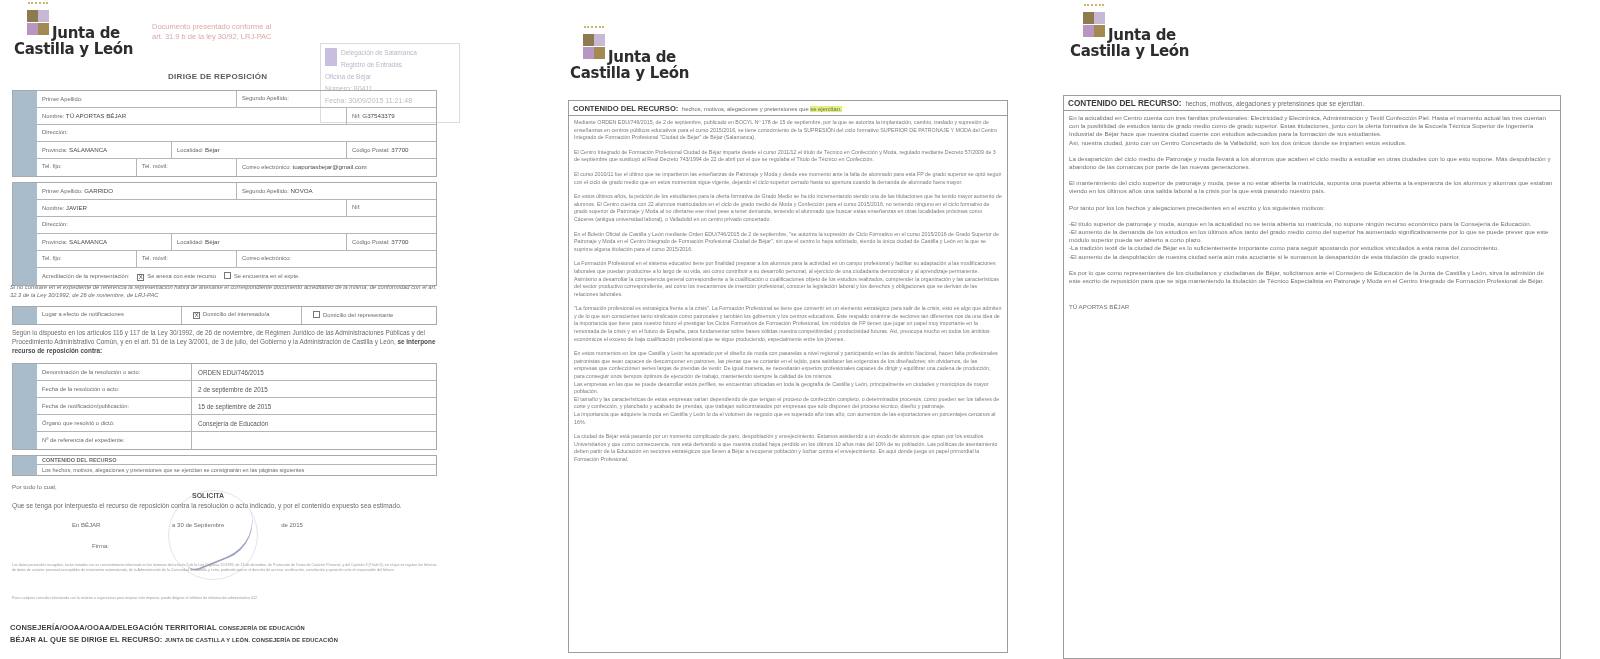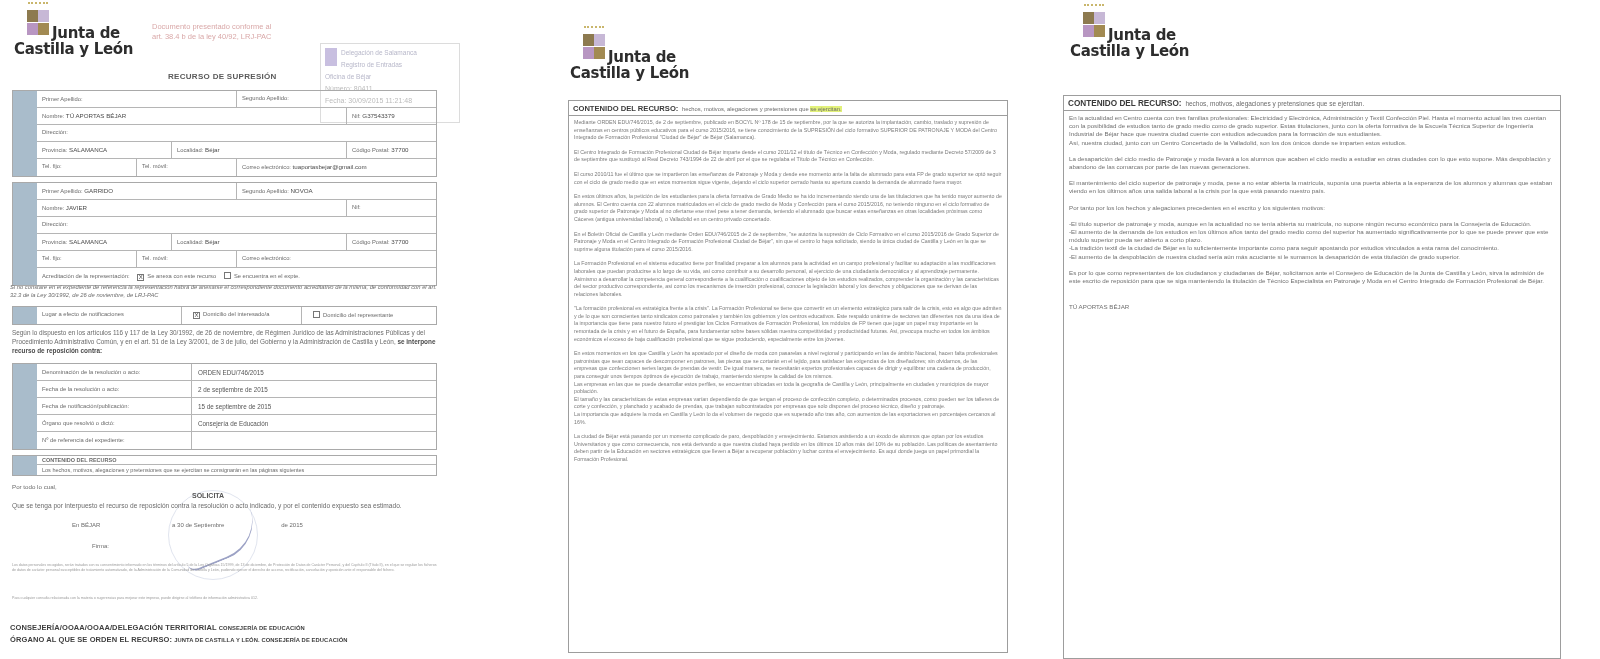--- a/index.html
+++ b/index.html
@@ -77,32 +77,32 @@
       <div class="crown"></div>
         <div class="q q1"></div>
         <div class="q q2"></div>
         <div class="q q3"></div>
         <div class="q q4"></div>
     </div>
     <span class="l1">Junta de</span>
     <span class="l2">Castilla y León</span>
   </div>
 
-  <div class="stamp-text">Documento presentado conforme al art. 38.4 b de la ley 40/92, LRJ-PAC</div>
+  <div class="stamp-text">Documento presentado conforme al art. 31.9 b de la ley 30/92, LRJ-PAC</div>
 
   <div class="reg-stamp">
     <div class="reg-crest"></div>
     <div>Delegación de Salamanca</div>
     <div>Registro de Entradas</div>
     <div style="margin-left:-16px">Oficina de Béjar</div>
     <div style="margin-left:-16px" class="reg-num"><span>Número:</span> <span>80411</span></div>
     <div style="margin-left:-16px" class="reg-num"><span>Fecha:</span> <span>30/09/2015 11:21:48</span></div>
   </div>
 
-  <div class="form-title">RECURSO DE SUPRESIÓN</div>
+  <div class="form-title">DIRIGE DE REPOSICIÓN</div>
 
   <div class="fblock" style="top:90px;">
     <div class="side"></div>
     <div class="frow">
       <div class="fcell" style="width:200px"><span>Primer Apellido:</span> <span class="v"></span></div>
       <div class="fcell" style="flex:1"><span>Segundo Apellido:</span></div>
     </div>
     <div class="frow">
       <div class="fcell" style="width:310px"><span>Nombre:</span> <span class="v">TÚ APORTAS BÉJAR</span></div>
       <div class="fcell" style="flex:1"><span>Nif:</span> <span class="v">G37543379</span></div>
@@ -214,21 +214,21 @@
     <span style="display:inline-block;width:55px"></span><span>de</span> <span>2015</span>
   </div>
   <div class="para" style="top:542px; left:92px; width:60px; font-size:6px">Firma:</div>
   <div class="sig-scribble"></div>
 
   <div class="small-print" style="top:563px;">Los datos personales recogidos, serán tratados con su consentimiento informado en los términos del artículo 5 de la Ley Orgánica 15/1999, de 13 de diciembre, de Protección de Datos de Carácter Personal, y del Capítulo II (Título II), en el que se regulan los ficheros de datos de carácter personal susceptibles de tratamiento automatizado, de la Administración de la Comunidad de Castilla y León, pudiendo ejercer el derecho de acceso, rectificación, cancelación y oposición ante el responsable del fichero.</div>
   <div class="small-print" style="top:596px;">Para cualquier consulta relacionada con la materia o sugerencias para mejorar este impreso, puede dirigirse al teléfono de información administrativa 012.</div>
 
   <div class="footer1">
     <div><span>CONSEJERÍA/OOAA/OOAA/DELEGACIÓN TERRITORIAL</span> <span class="sm">CONSEJERÍA DE EDUCACIÓN</span></div>
-    <div><span>ÓRGANO AL QUE SE ORDEN EL RECURSO:</span> <span class="sm">JUNTA DE CASTILLA Y LEÓN. CONSEJERÍA DE EDUCACIÓN</span></div>
+    <div><span>BÉJAR AL QUE SE DIRIGE EL RECURSO:</span> <span class="sm">JUNTA DE CASTILLA Y LEÓN. CONSEJERÍA DE EDUCACIÓN</span></div>
   </div>
 </div>
 
 <div class="page" id="page2">
   <div class="logo" style="left:10px; top:26px;">
     <div class="crest">
       <div class="crown"></div>
         <div class="q q1"></div>
         <div class="q q2"></div>
         <div class="q q3"></div>

